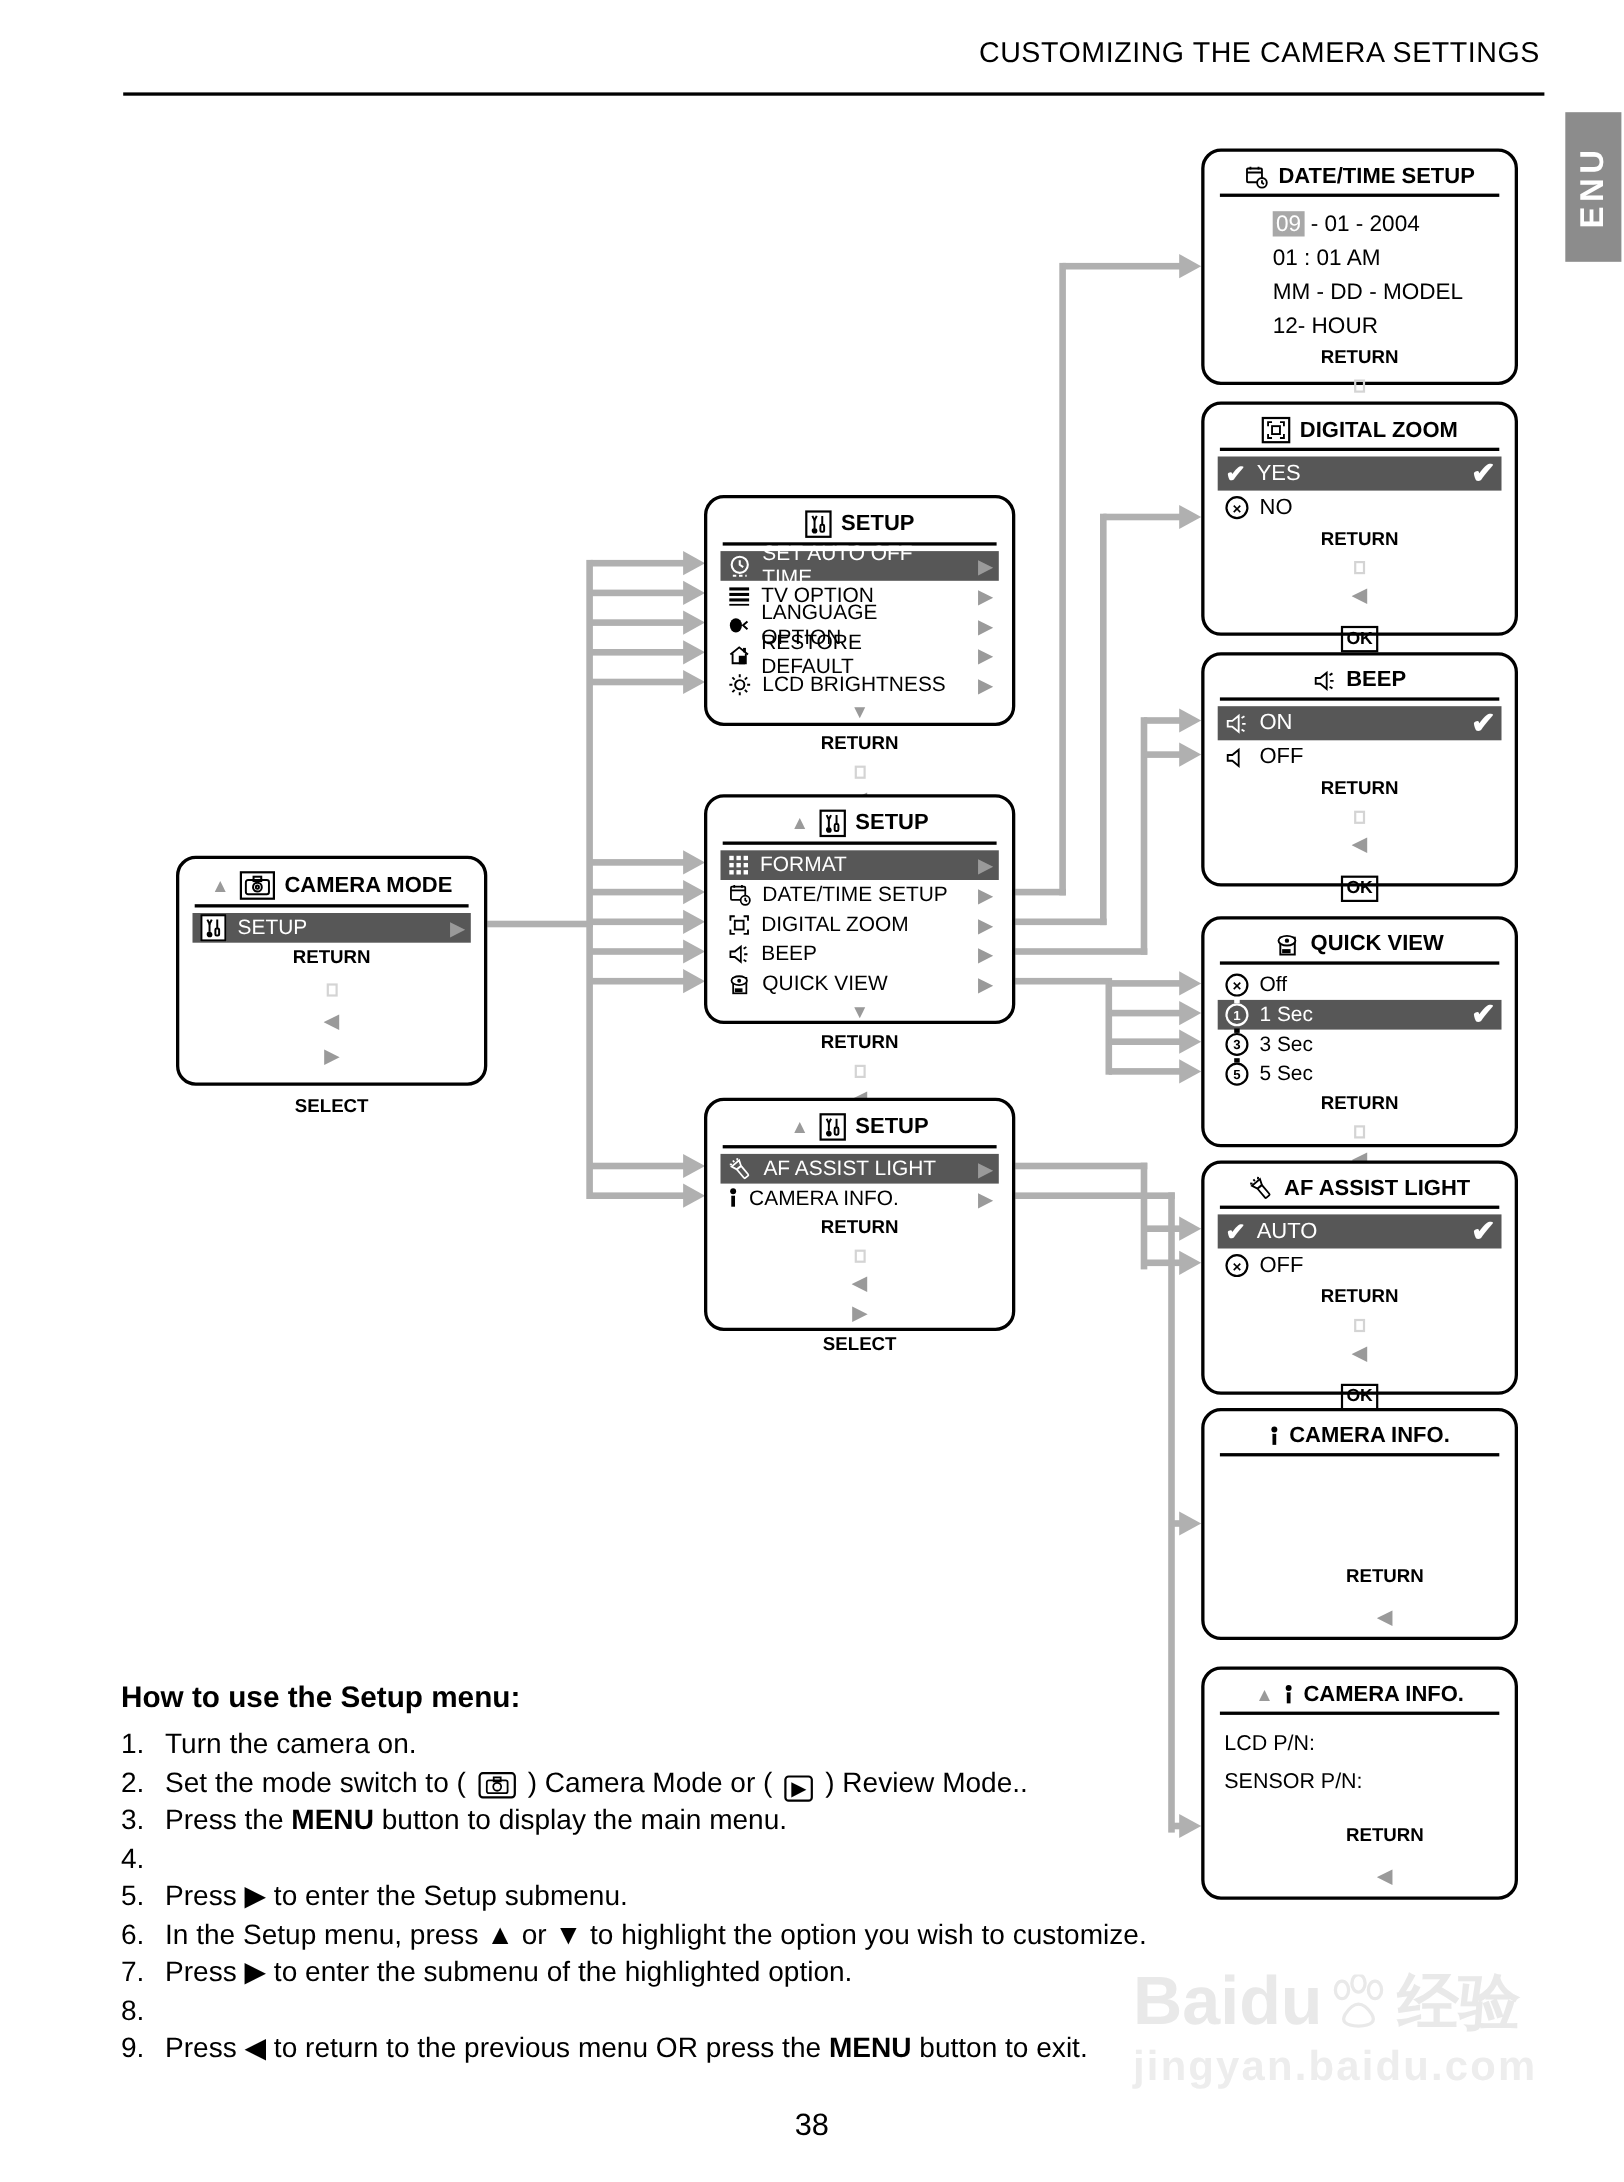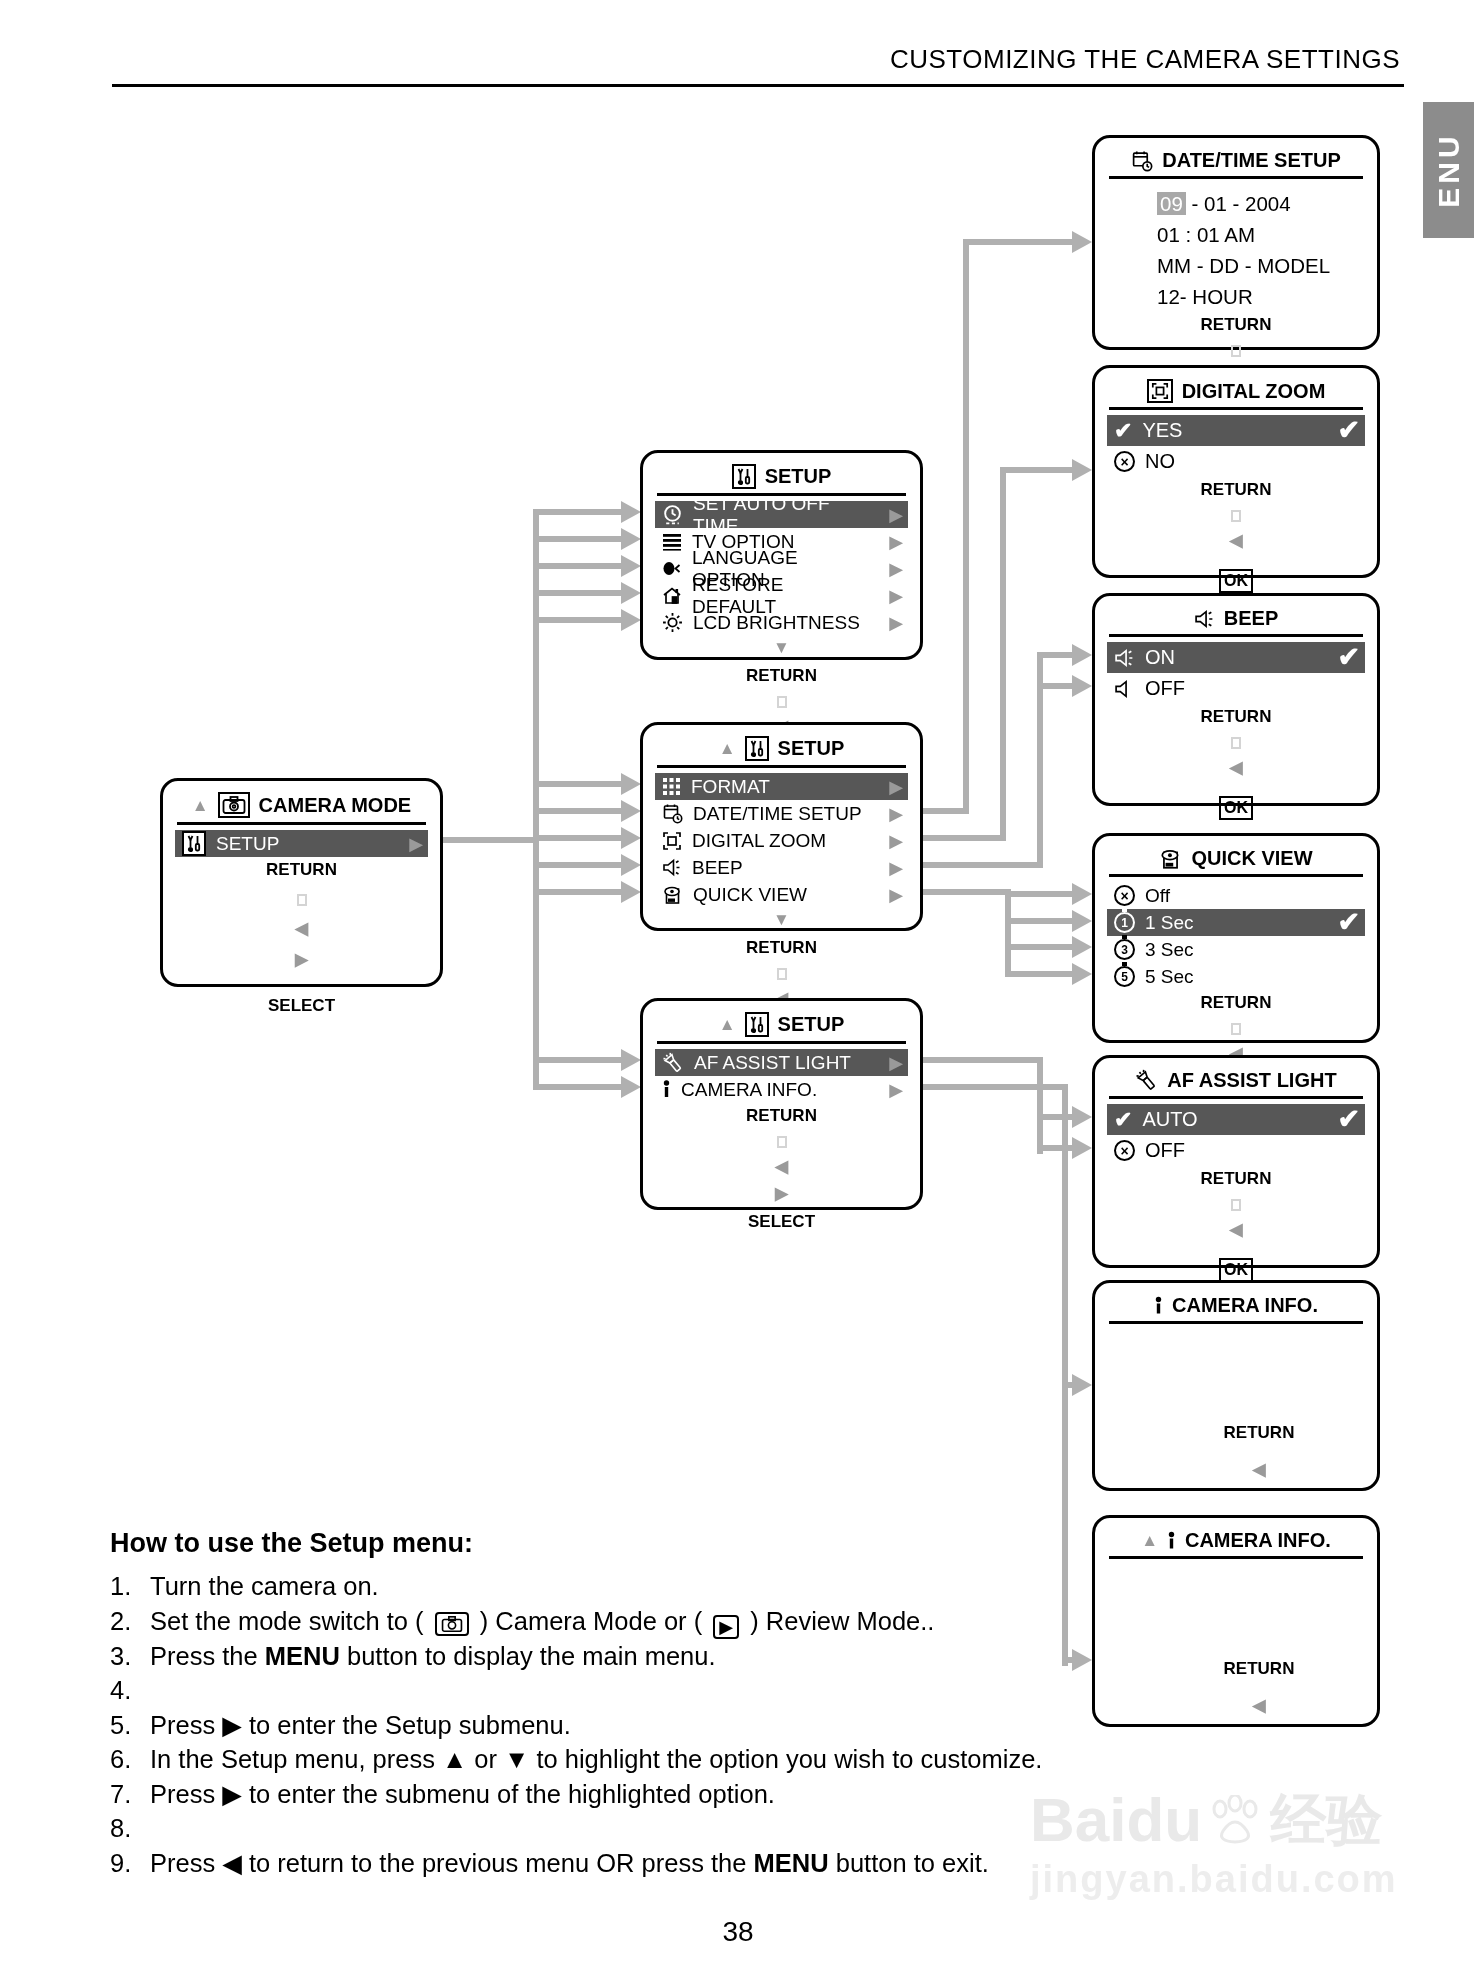--- a/index.html
+++ b/index.html
@@ -1,21 +1,21 @@
 <!DOCTYPE html>
 <html style="--hl: #575757; --conn: #b0b0b0; --tab: #8c8c8c;"><head>
 <meta charset="utf-8">
 <style>
   :root{ --hl:#575757; --conn:#b0b0b0; --tab:#8c8c8c; }
   *{box-sizing:border-box;}
   html,body{margin:0;padding:0;background:#fff;}
   body{width:1476px;height:1984px;position:relative;font-family:"Liberation Sans",sans-serif;color:#000;overflow:hidden;}
 
   
-  .hdr-title{position:absolute;top:44px;right:76px;font-size:26px;letter-spacing:.5px;z-index:2;}
+  .hdr-title{position:absolute;top:32px;right:76px;font-size:26px;letter-spacing:.5px;z-index:2;}
   .hdr-rule{position:absolute;top:84px;left:112px;width:1292px;height:3px;background:#000;z-index:2;}
   .lang-tab{position:absolute;left:1423px;top:102px;width:51px;height:136px;background:var(--tab);display:flex;align-items:center;justify-content:center;z-index:2;}
   .lang-tab span{display:block;transform:rotate(-90deg);color:#fff;font-weight:bold;font-size:30px;letter-spacing:4px;}
 
   
   .cl{position:absolute;background:var(--conn);z-index:1;}
   .ca{position:absolute;width:0;height:0;border-top:11px solid transparent;border-bottom:11px solid transparent;border-left:20px solid var(--conn);z-index:1;}
 
   
   .box{position:absolute;background:#fff;border:3px solid #000;border-radius:18px;padding:8px 12px;display:flex;flex-direction:column;z-index:2;}
@@ -623,20 +623,24 @@
     <span class="g tsm">▲</span>
     <span>
         <svg width="9" height="20" viewBox="0 0 9 19">
           <circle cx="4.5" cy="3" r="2.7" fill="currentColor"></circle>
           <rect x="2.8" y="7" width="3.4" height="10" fill="currentColor"></rect>
         </svg>
       </span>
     <span>CAMERA INFO.</span>
   </div>
   <div class="bhr"></div>
+  <div class="ci-lines" style="line-height:34px">
+    <div>LCD P/N:</div>
+    <div>SENSOR P/N:</div>
+  </div>
   <div class="bfoot fret">
     <span>RETURN</span>
     <span class="g">◀</span>
   </div>
 </div>
 
 <div class="wm">
   <div class="wm1">
     <span>Baidu</span>
     <span>

